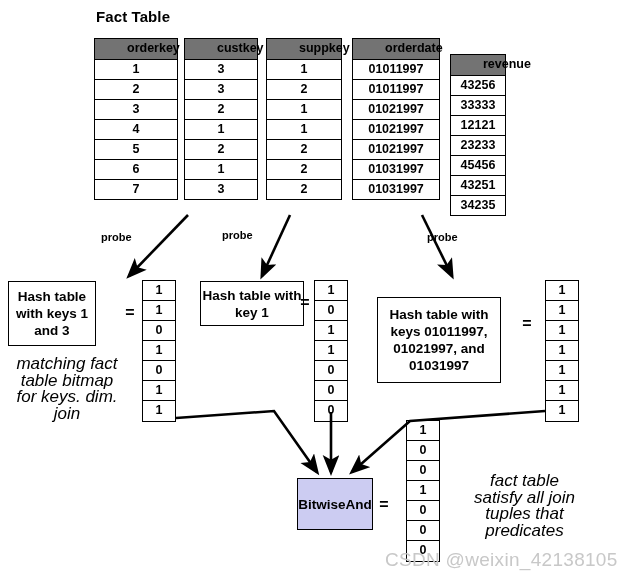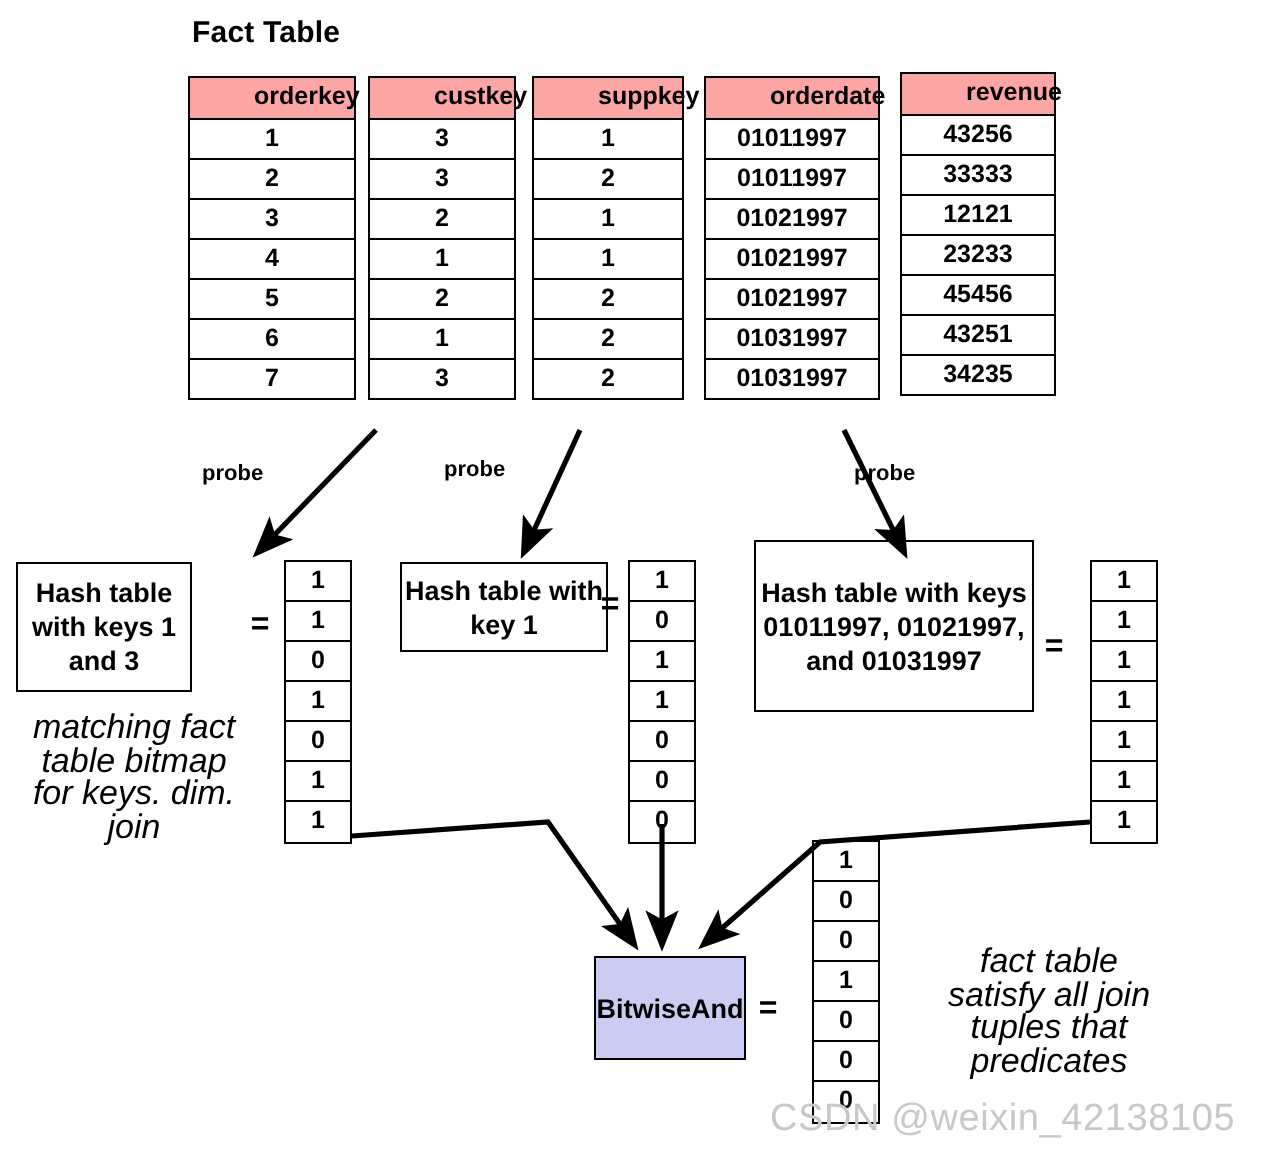--- a/index.html
+++ b/index.html
@@ -26,21 +26,21 @@
     border:1.5px solid #000;
     height:21.5px;
     line-height:18.5px;
     text-align:center;
     font-size:12.5px;
     font-weight:bold;
     background:#ffffff;
     margin-top:-1.5px;
   }
   .cell.head{
-    background:#fca5a5;
+    background:#737373;
     margin-top:0;
     height:22px;
     line-height:19px;
     padding-left:32px;
   }
 
   
   .bitcol{position:absolute;width:34px;}
   .bit{
     box-sizing:border-box;
@@ -136,42 +136,42 @@
   <div class="col" id="col3" style="left:352px;top:38px;width:88px;">
       <div class="cell head">orderdate</div>
       <div class="cell">01011997</div>
       <div class="cell">01011997</div>
       <div class="cell">01021997</div>
       <div class="cell">01021997</div>
       <div class="cell">01021997</div>
       <div class="cell">01031997</div>
       <div class="cell">01031997</div>
     </div>
-  <div class="col" id="col4" style="left:450px;top:36px;width:78px;">
+  <div class="col" id="col4" style="left:450px;top:54px;width:56px;">
       <div class="cell head">revenue</div>
       <div class="cell">43256</div>
       <div class="cell">33333</div>
       <div class="cell">12121</div>
       <div class="cell">23233</div>
       <div class="cell">45456</div>
       <div class="cell">43251</div>
       <div class="cell">34235</div>
     </div>
 
   <div class="probe" style="left:101px;top:231px;">probe</div>
   <div class="probe" style="left:222px;top:229px;">probe</div>
   <div class="probe" style="left:427px;top:231px;">probe</div>
 
   <div class="box" style="left:8px;top:281px;width:88px;height:65px;">Hash table with keys 1 and 3</div>
   <div class="eq" style="left:122px;top:304px;width:16px;">=</div>
 
   <div class="box" style="left:200px;top:281px;width:104px;height:45px;">Hash table with key 1</div>
   <div class="eq" style="left:297px;top:294px;width:16px;">=</div>
 
-  <div class="box" style="left:377px;top:270px;width:140px;height:86px;">Hash table with keys 01011997, 01021997, and 01031997</div>
+  <div class="box" style="left:377px;top:297px;width:124px;height:86px;">Hash table with keys 01011997, 01021997, and 01031997</div>
   <div class="eq" style="left:519px;top:315px;width:16px;">=</div>
 
   <div class="bitcol" id="bm0" style="left:142px;top:280px;">
       <div class="bit">1</div>
       <div class="bit">1</div>
       <div class="bit">0</div>
       <div class="bit">1</div>
       <div class="bit">0</div>
       <div class="bit">1</div>
       <div class="bit">1</div>

